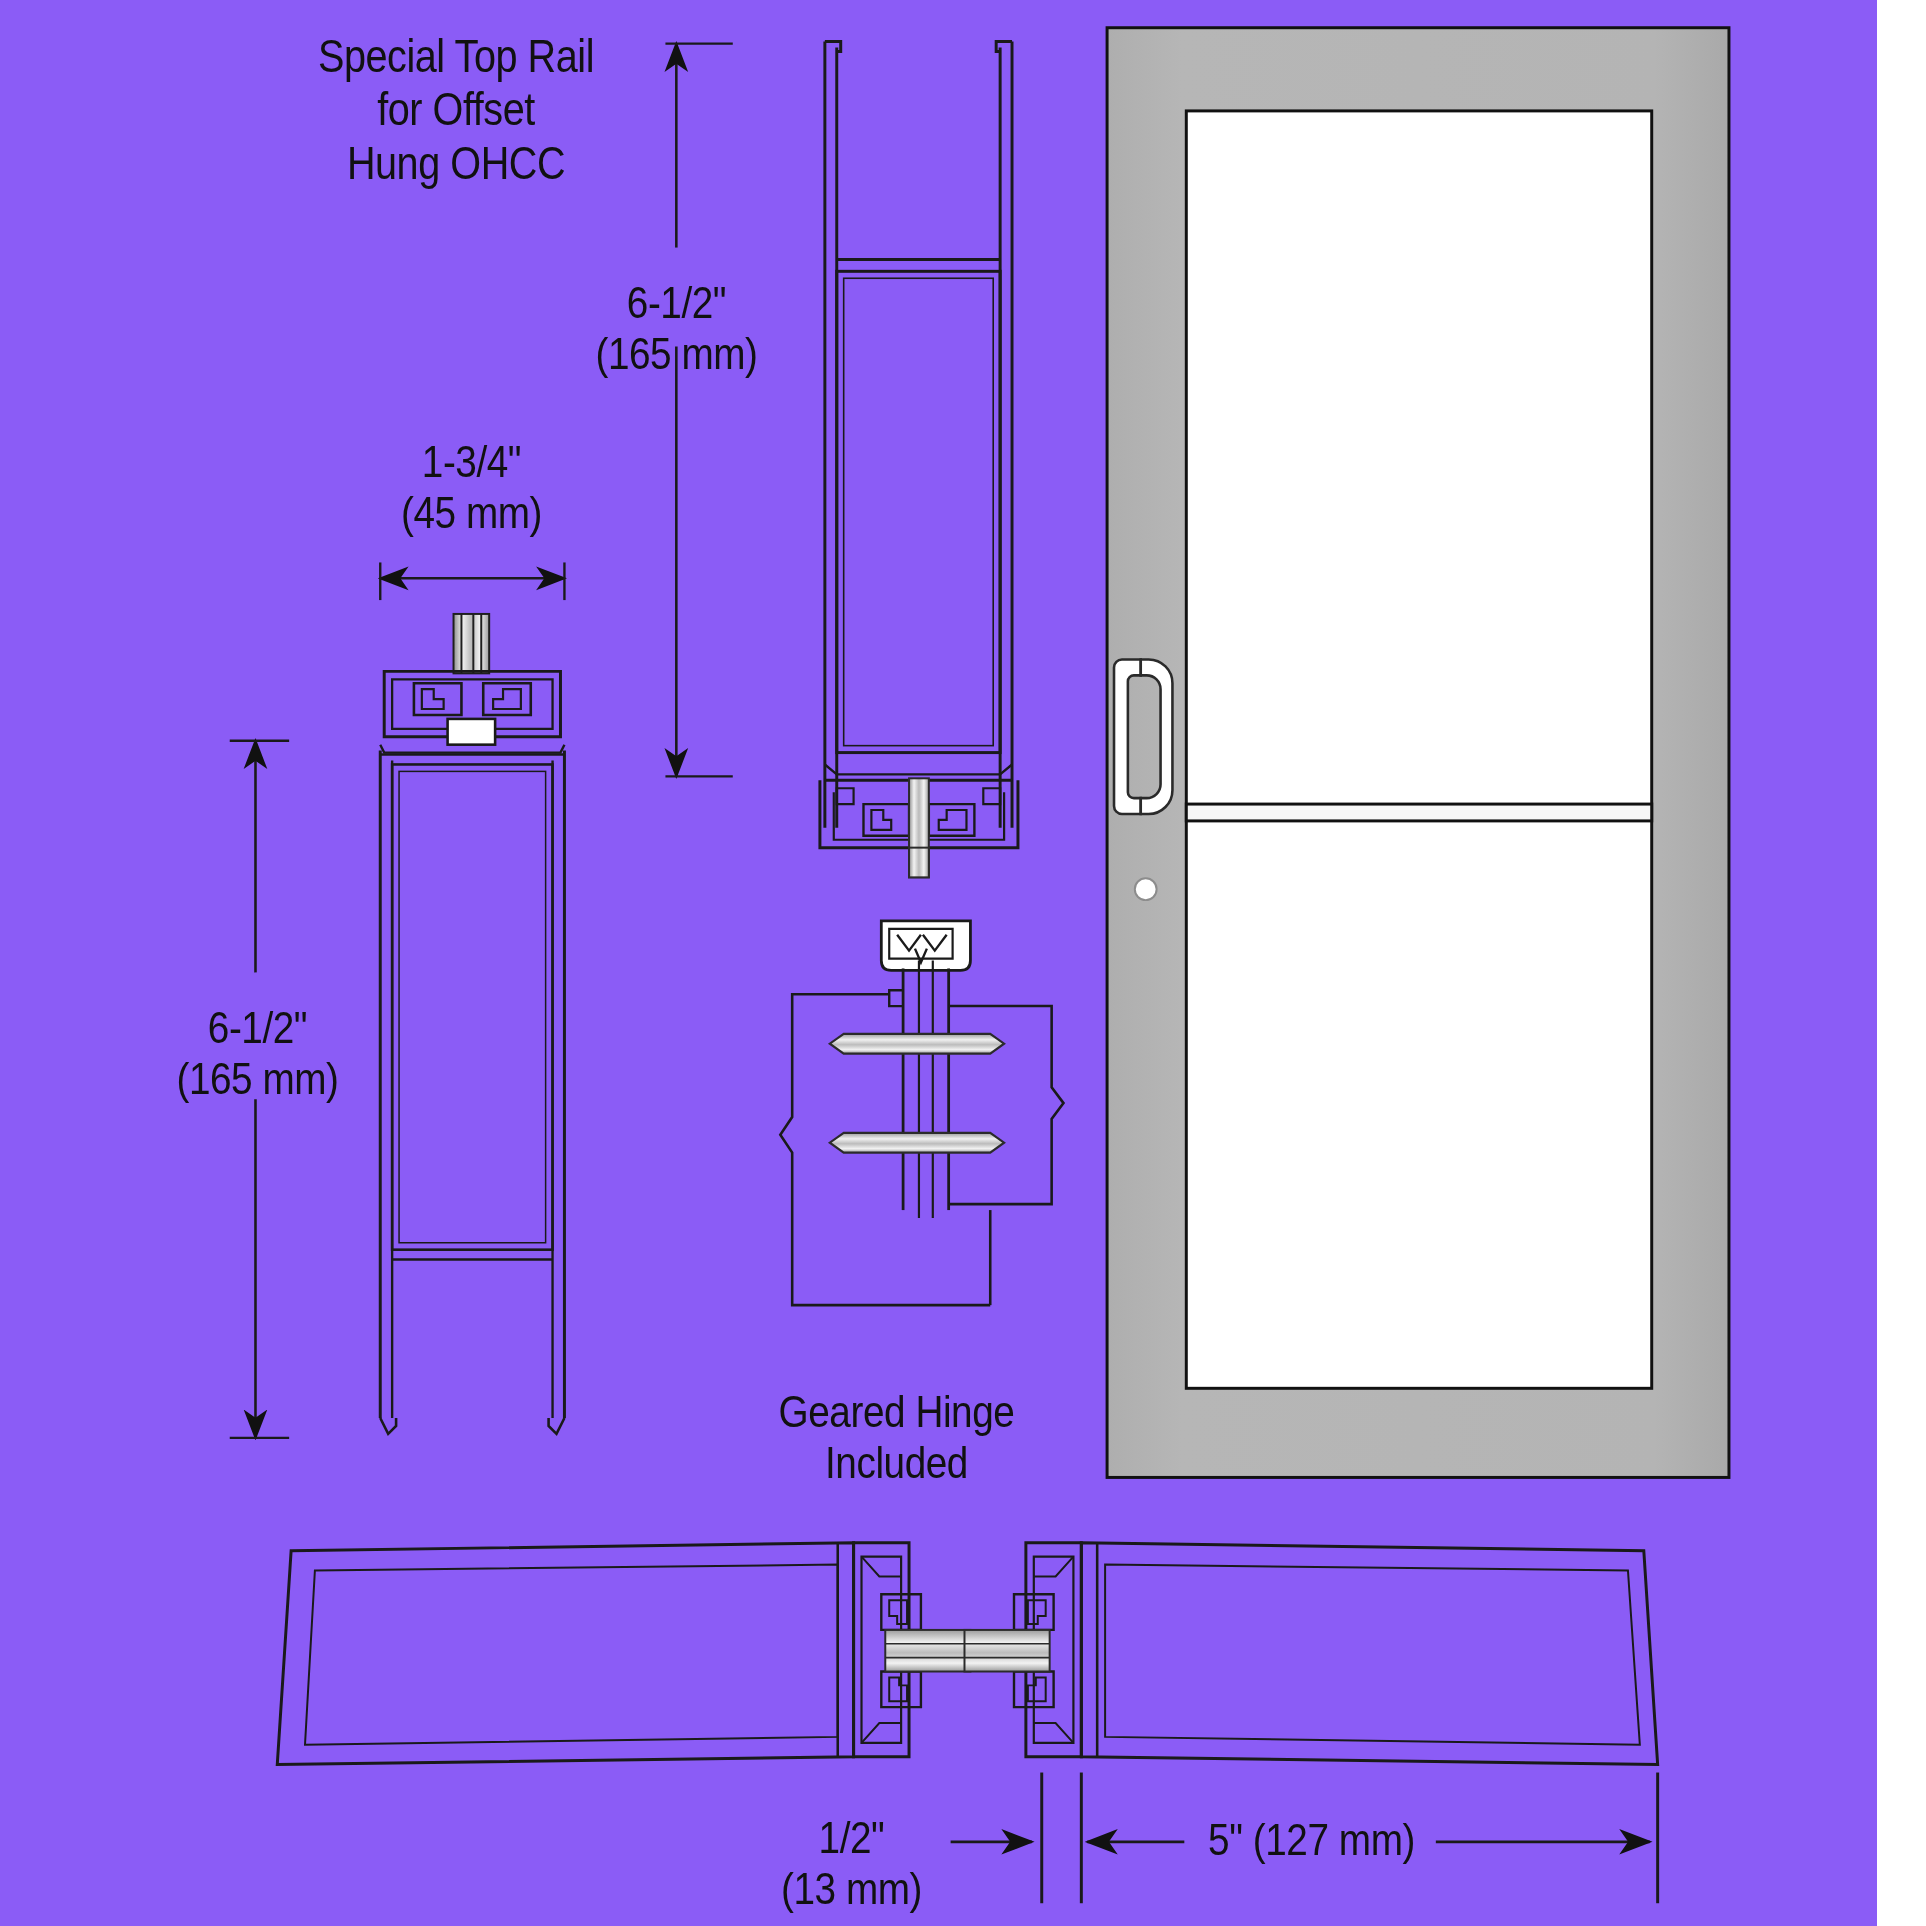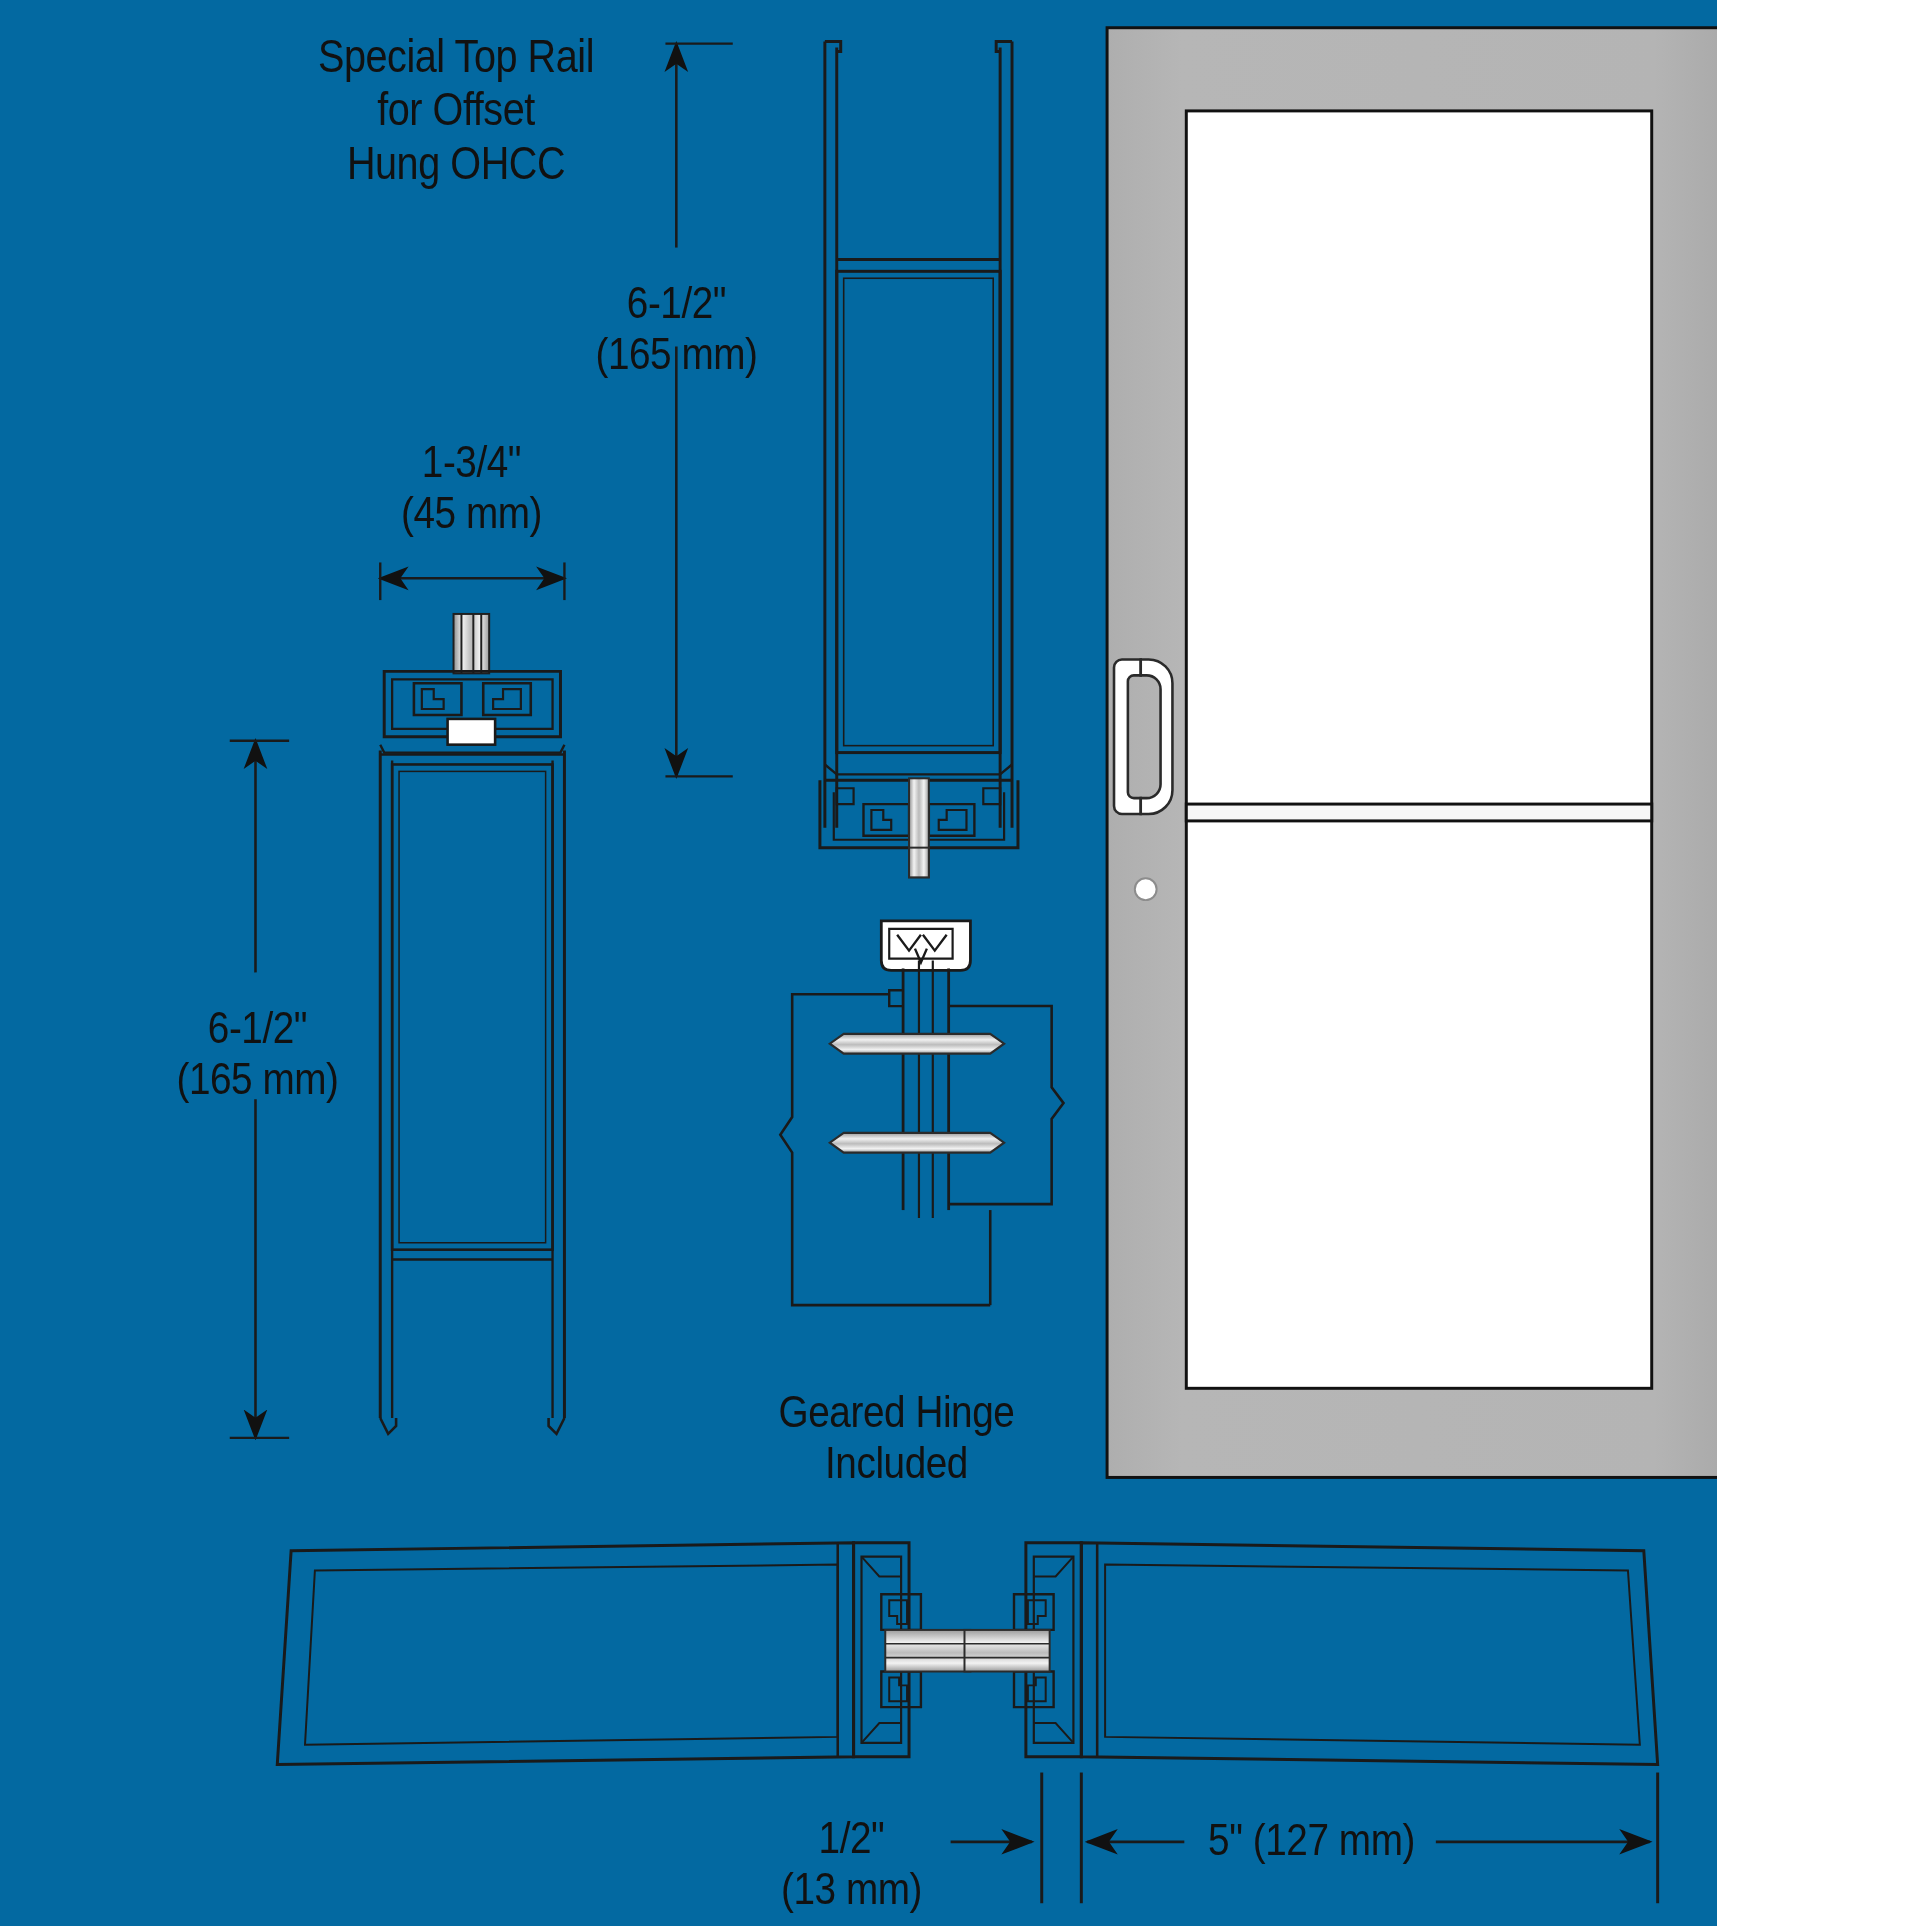--- a/index.html
+++ b/index.html
@@ -6,23 +6,23 @@
   html, body {
     margin: 0;
     padding: 0;
     background: #ffffff;
   }
   body {
     font-family: "Liberation Sans", "DejaVu Sans", sans-serif;
   }
   #sheet {
     position: relative;
-    width: 1717px;
+    width: 1877px;
     height: 1927px;
-    background: #0369a1;
+    background: #8b5cf6;
     overflow: hidden;
   }
   #sheet svg.layer {
     position: absolute;
     left: 0;
     top: 0;
     width: 1927px;
     height: 1927px;
   }
   .lbl {

